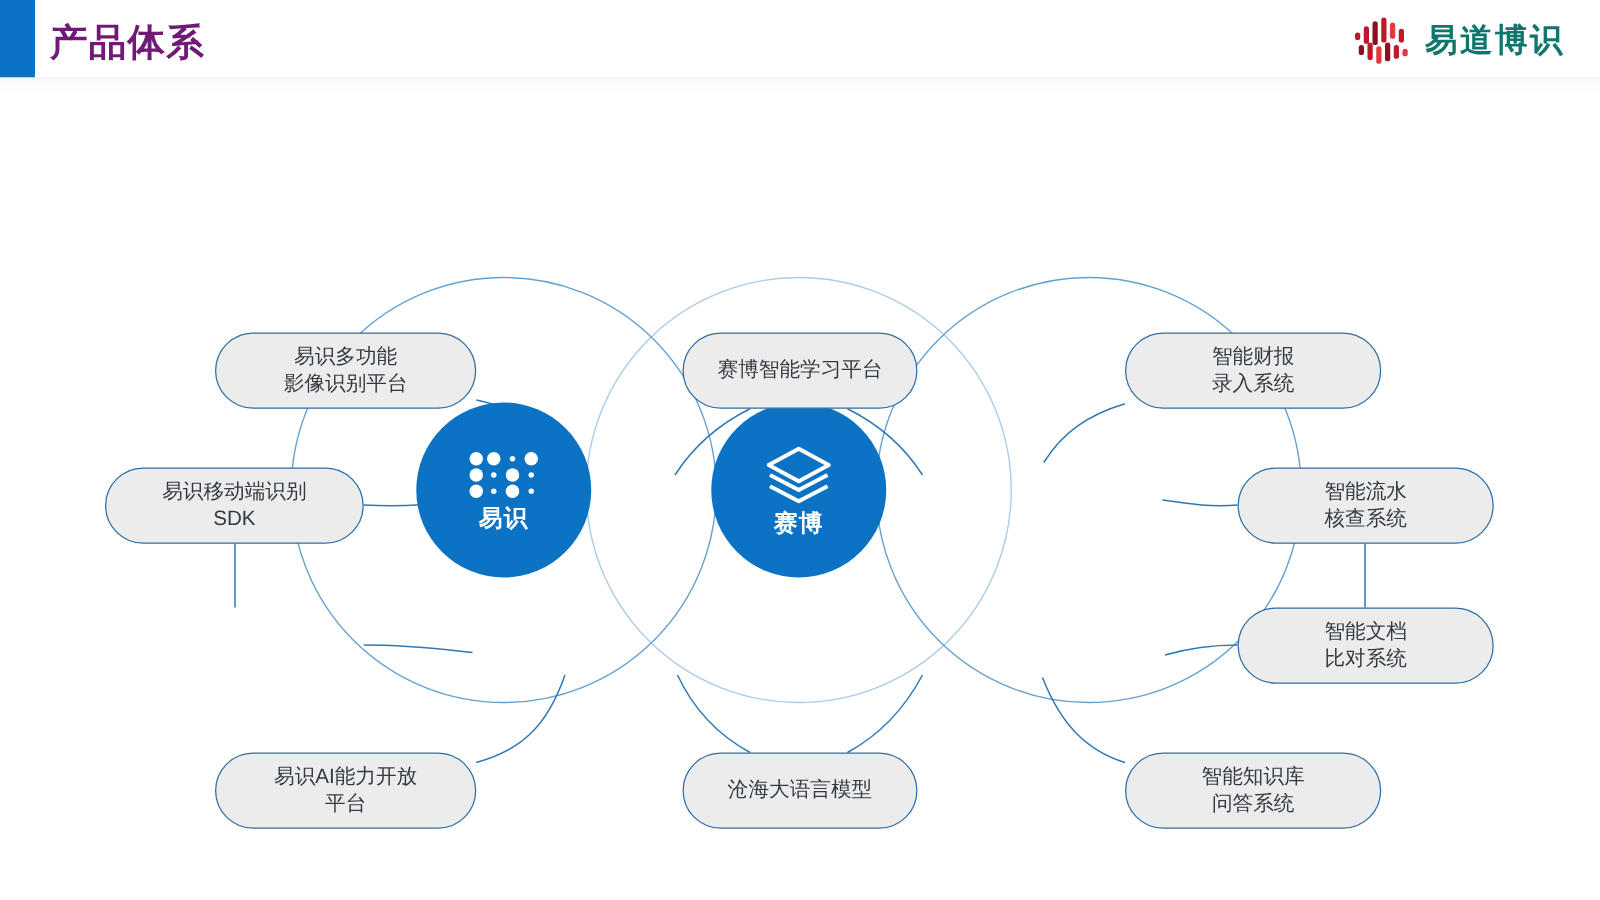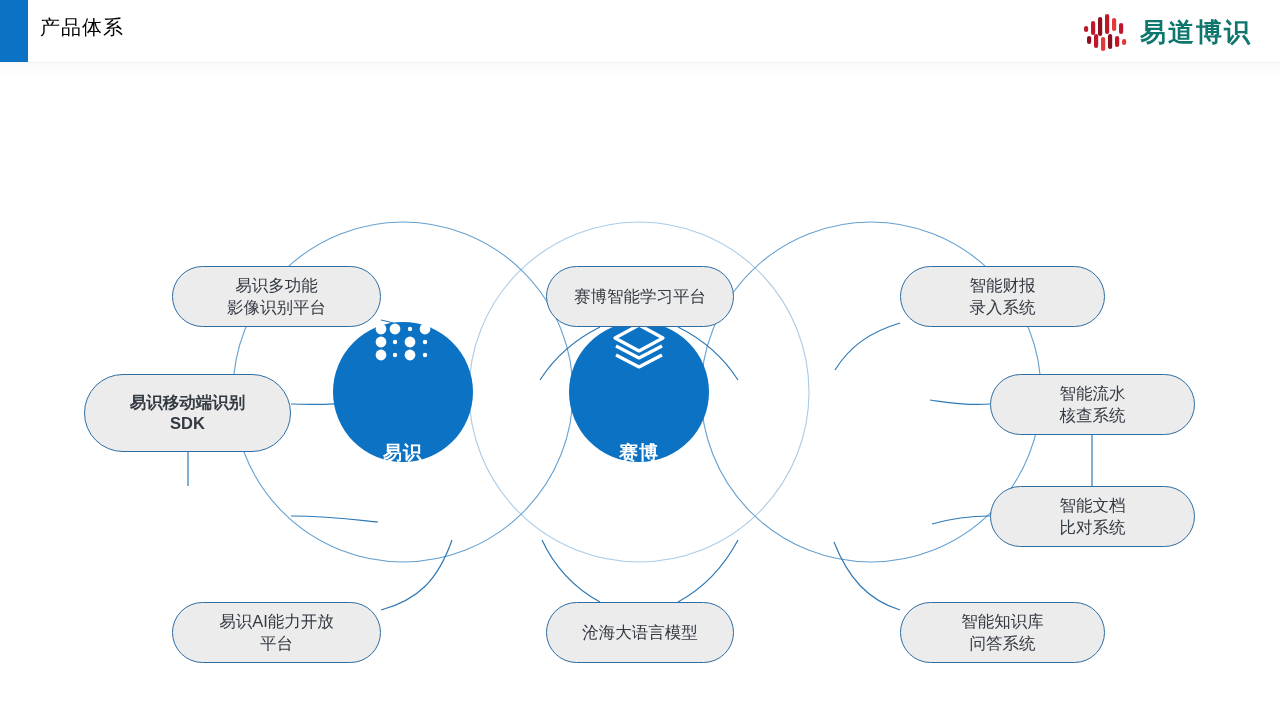--- a/index.html
+++ b/index.html
@@ -14,21 +14,21 @@
   #header{
     position:absolute;left:0;top:0;width:1280px;height:70px;
     background:#ffffff;
   }
   #header-accent{
     position:absolute;left:0;top:0;width:28px;height:62px;
     background:#0b72c4;
   }
   #page-title{
     position:absolute;left:40px;top:14px;
-    font-size:20px;font-weight:normal;color:#000000;
+    font-size:30px;font-weight:bold;color:#701a75;
     letter-spacing:1px;
     white-space:nowrap;
   }
   #header-sep{
     position:absolute;left:0;top:62px;width:1280px;height:14px;
     background:linear-gradient(to bottom,#fafafa 0%,#ffffff 100%);
     border-top:1px solid #f2f2f2;
   }
   
   #logo{
@@ -43,21 +43,21 @@
   
   #diagram{
     position:absolute;left:0;top:70px;width:1280px;height:650px;
   }
   #wires{position:absolute;left:0;top:0;width:1280px;height:650px;}
   
   .node{
     position:absolute;border-radius:50%;
     background:#0b72c4;
     display:flex;flex-direction:column;
-    align-items:center;justify-content:space-between;
+    align-items:center;justify-content:center;
     color:#ffffff;
   }
   .node .node-icon{
     display:block;margin-bottom:6px;
   }
   .node .node-label{
     font-size:19px;font-weight:bold;letter-spacing:1px;line-height:1;
   }
   
   .pill{
@@ -161,21 +161,21 @@
         <path d="M5 33 L28 45 L51 33"></path>
       </g>
     </svg>
     <div class="node-label">赛博</div>
   </div>
 
 
   <div class="pill" style="left:172px;top:196px;width:209px;height:61px;">易识多功能
 影像识别平台</div>
 
-  <div class="pill" style="left:84px;top:304px;width:207px;height:78px;font-weight:bold;">易识移动端识别
+  <div class="pill" style="left:84px;top:304px;width:207px;height:61px;">易识移动端识别
 SDK</div>
 
 
   <div class="pill" style="left:172px;top:532px;width:209px;height:61px;">易识AI能力开放
 平台</div>
 
   <div class="pill" style="left:546px;top:532px;width:188px;height:61px;">沧海大语言模型</div>
 
   <div class="pill" style="left:546px;top:196px;width:188px;height:61px;">赛博智能学习平台</div>
 

